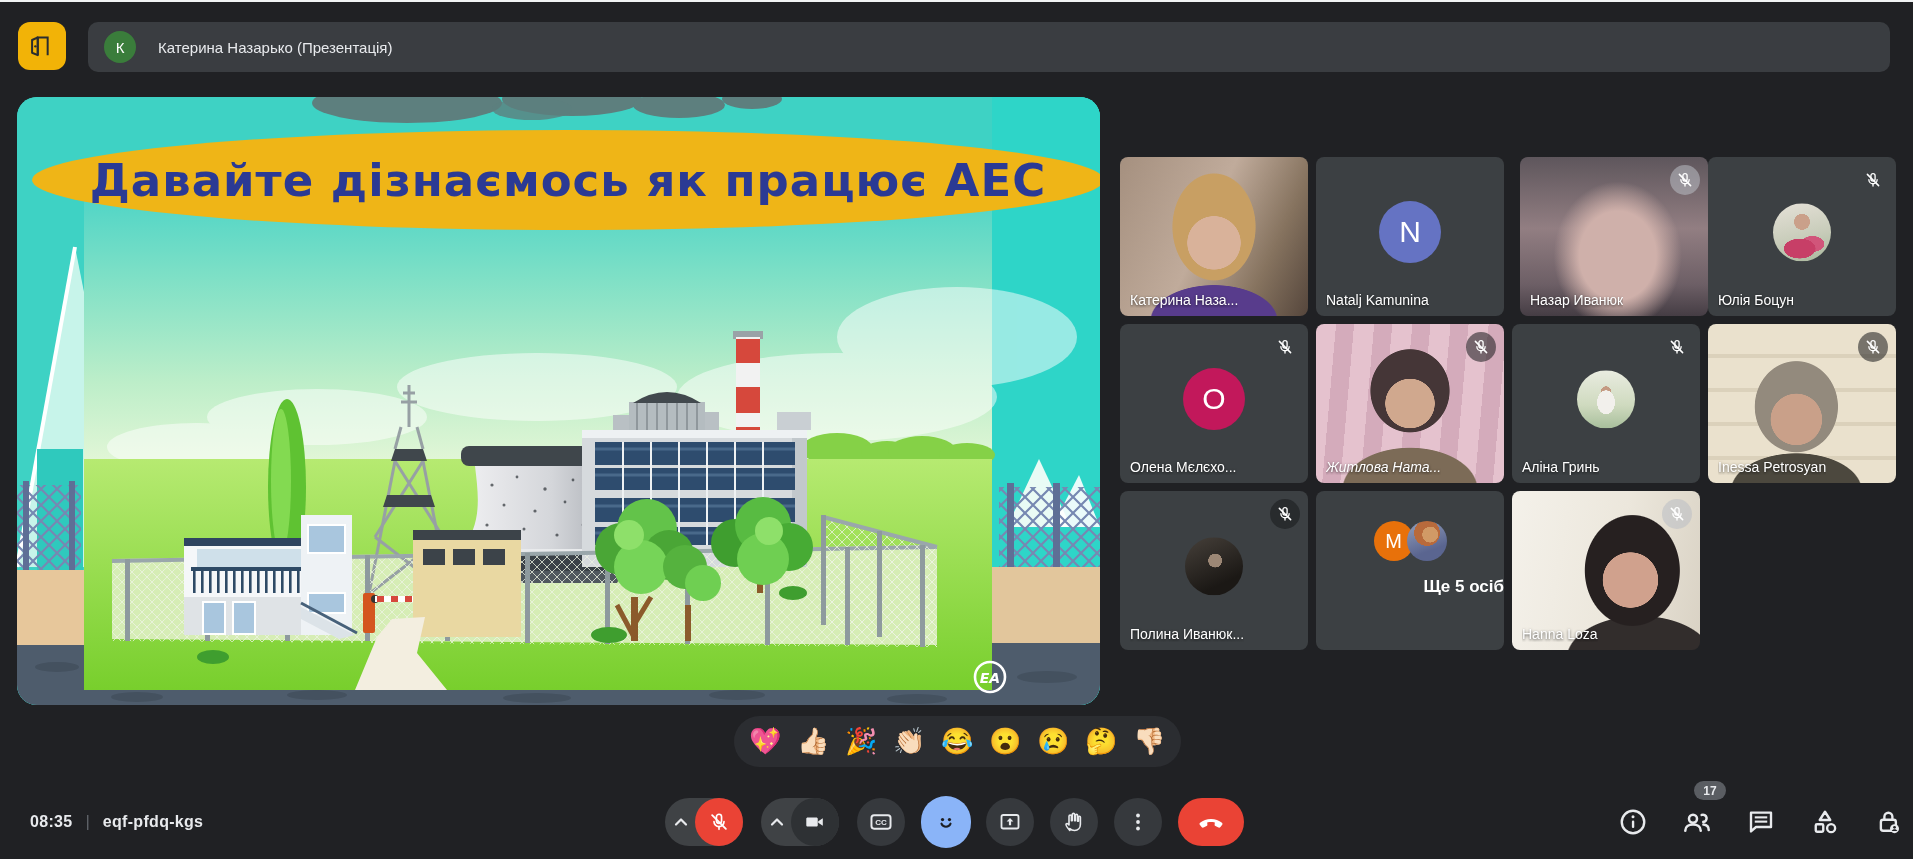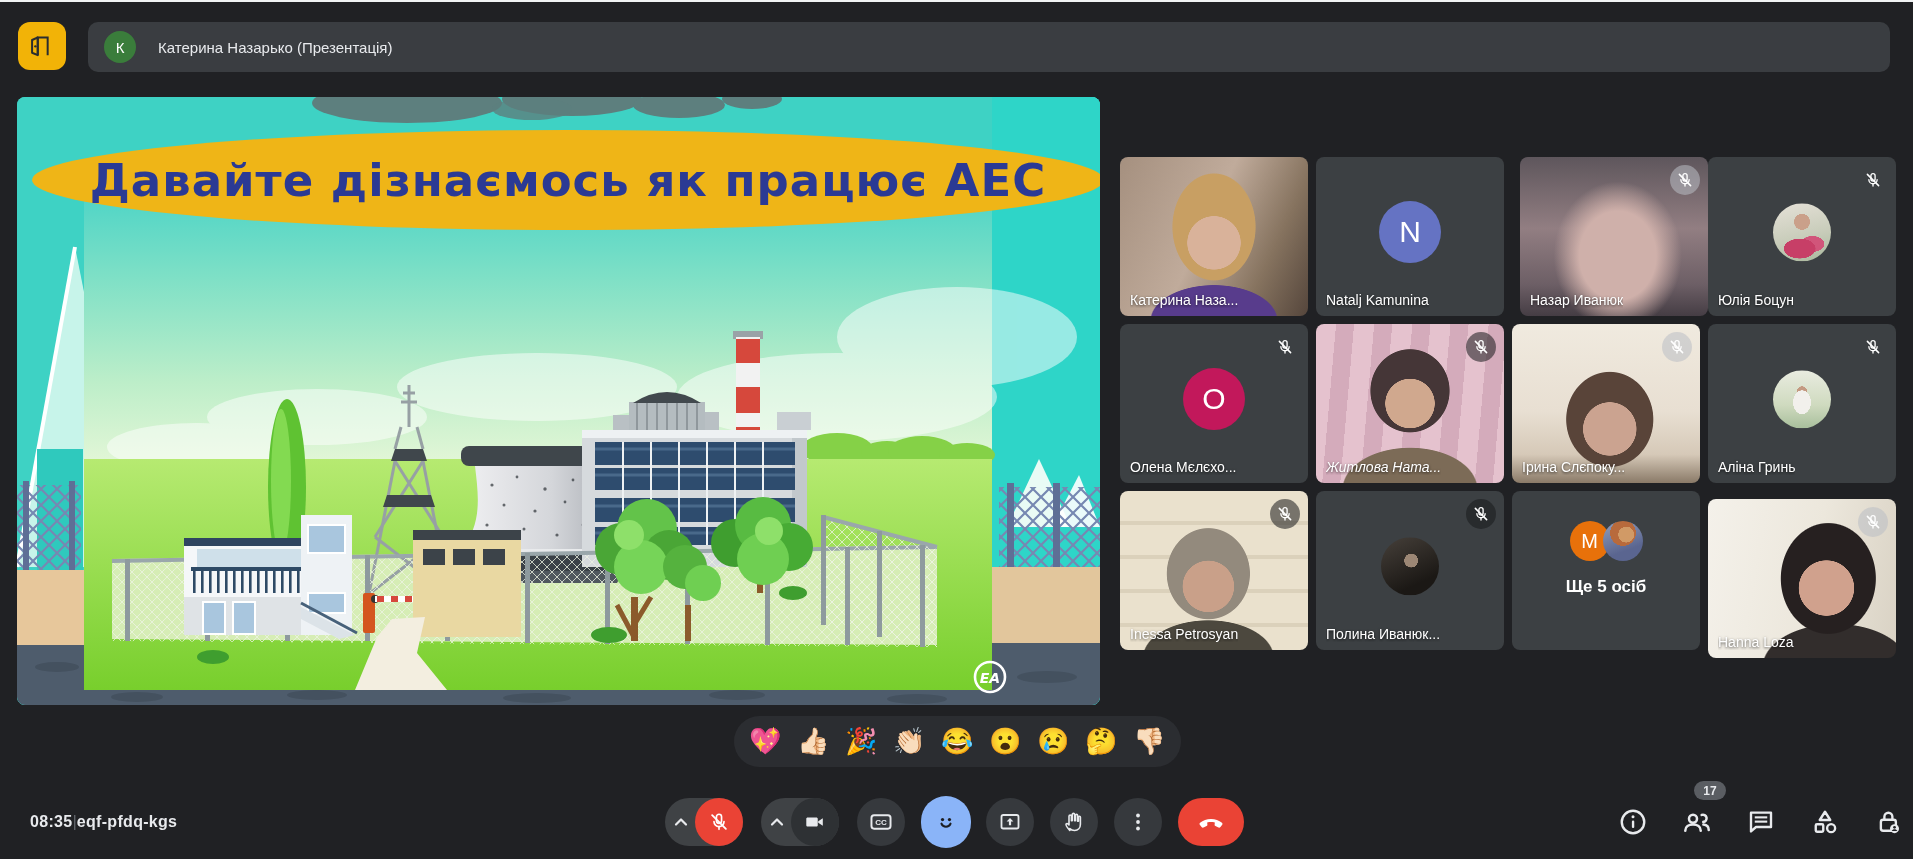--- a/index.html
+++ b/index.html
@@ -10,21 +10,21 @@
   
   .logo-btn{position:absolute;left:18px;top:22px;width:48px;height:48px;border-radius:12px;
     background:#f2b307;display:flex;align-items:center;justify-content:center;}
   .presenter-pill{position:absolute;left:88px;top:22px;width:1802px;height:50px;border-radius:10px;
     background:#3a3d41;display:flex;align-items:center;padding-left:16px;box-sizing:border-box;}
   .presenter-avatar{width:32px;height:32px;border-radius:50%;background:#3a7d3b;color:#fff;
     font-size:15px;display:flex;align-items:center;justify-content:center;}
   .presenter-label{margin-left:22px;color:#e8eaed;font-size:15px;}
 
   
-  .slide{position:absolute;left:17px;top:97px;width:1083px;height:608px;border-radius:8px;
+  .slide{position:absolute;left:17px;top:97px;width:1083px;height:608px;border-radius:20px;
     overflow:hidden;background:#3ed2c4;}
   .slide svg{display:block;}
 
   
   .tiles{position:absolute;left:1120px;top:157px;width:776px;display:grid;
     grid-template-columns:repeat(4,188px);grid-auto-rows:159px;gap:8px;}
   .tile{position:relative;width:188px;height:159px;border-radius:8px;background:#3c4043;overflow:hidden;}
   .tile-name{position:absolute;left:10px;bottom:8px;font-size:14px;font-weight:500;color:#fff;
     text-shadow:0 1px 3px rgba(0,0,0,.7);white-space:nowrap;max-width:168px;overflow:hidden;}
   .mic-badge{position:absolute;top:8px;right:8px;width:30px;height:30px;border-radius:50%;
@@ -34,21 +34,21 @@
   .mic-plain{background:transparent;}
   .avatar-initial{position:absolute;left:50%;top:50%;transform:translate(-50%,-58%);
     width:62px;height:62px;border-radius:50%;color:#fff;font-size:30px;
     display:flex;align-items:center;justify-content:center;}
   .avatar-photo{position:absolute;left:50%;top:50%;transform:translate(-50%,-58%);
     width:58px;height:58px;border-radius:50%;}
   .ov-row{position:absolute;top:30px;left:0;right:0;display:flex;justify-content:center;align-items:center;}
   .ov-initial{width:40px;height:40px;border-radius:50%;color:#fff;font-size:20px;
     display:flex;align-items:center;justify-content:center;position:relative;z-index:1;}
   .ov-photo{width:40px;height:40px;border-radius:50%;margin-left:-7px;position:relative;z-index:2;}
-  .ov-label{position:absolute;top:86px;left:0;right:0;text-align:center;color:#fff;
+  .ov-label{position:absolute;top:86px;left:0;right:0;text-align:right;color:#fff;
     font-size:17px;font-weight:600;}
 
   
   .art-kateryna{background:
     radial-gradient(circle 27px at 50% 54%,#d9b29a 98%,rgba(0,0,0,0) 100%),
     radial-gradient(ellipse 42px 54px at 50% 44%,#c89f63 98%,rgba(0,0,0,0) 100%),
     radial-gradient(ellipse 64px 36px at 50% 103%,#583c8c 98%,rgba(0,0,0,0) 100%),
     linear-gradient(115deg,#a5907f,#c0ab9b 45%,#86735f 75%,#55463c);}
   .art-nazar{background:
     radial-gradient(ellipse 64px 74px at 52% 62%,#cfb0aa 60%,rgba(207,176,170,0) 100%),
@@ -64,21 +64,21 @@
     linear-gradient(180deg,#f0eadf 0%,#e8dfd2 55%,#d6c9b8 82%,#8a7a68);}
   .art-inessa{background:
     radial-gradient(circle 26px at 47% 60%,#c9a089 98%,rgba(0,0,0,0) 100%),
     radial-gradient(ellipse 42px 46px at 47% 52%,#938a7d 98%,rgba(0,0,0,0) 100%),
     radial-gradient(ellipse 66px 38px at 47% 105%,#4c483e 98%,rgba(0,0,0,0) 100%),
     repeating-linear-gradient(180deg,#eae1cd 0 30px,#dbd1bb 30px 34px);}
   .art-hanna{background:
     radial-gradient(circle 28px at 63% 56%,#d0a18d 98%,rgba(0,0,0,0) 100%),
     radial-gradient(ellipse 48px 56px at 64% 50%,#262020 98%,rgba(0,0,0,0) 100%),
     radial-gradient(ellipse 74px 44px at 68% 106%,#322d2c 98%,rgba(0,0,0,0) 100%),
-    linear-gradient(100deg,#f4f1ea,#ece7dc 55%,#d9d2c4); margin-top: 8px;}
+    linear-gradient(100deg,#f4f1ea,#ece7dc 55%,#d9d2c4);}
   .art-yuliya{background:
     radial-gradient(circle 8px at 50% 32%,#caa08a 98%,rgba(0,0,0,0) 100%),
     radial-gradient(ellipse 16px 10px at 46% 78%,#c73f67 98%,rgba(0,0,0,0) 100%),
     radial-gradient(ellipse 12px 8px at 68% 70%,#d1557a 98%,rgba(0,0,0,0) 100%),
     linear-gradient(165deg,#e6e1d8,#c9cdbb 55%,#a9b89d);}
   .art-alina{background:
     radial-gradient(ellipse 9px 12px at 50% 55%,#f2f0ec 98%,rgba(0,0,0,0) 100%),
     radial-gradient(circle 5px at 50% 36%,#c49a82 98%,rgba(0,0,0,0) 100%),
     linear-gradient(180deg,#e9ece0,#cfdabf 60%,#a8bf9c);}
   .art-polyna{background:
@@ -88,21 +88,21 @@
     radial-gradient(circle 8px at 58% 34%,#d19a66 98%,rgba(0,0,0,0) 100%),
     radial-gradient(circle 13px at 50% 30%,#b86a3c 98%,rgba(0,0,0,0) 100%),
     linear-gradient(160deg,#93a0bd,#5a6590 70%);}
 
   
   .reactions{position:absolute;left:734px;top:716px;width:447px;height:51px;border-radius:26px;
     background:#2b2d31;display:flex;align-items:center;justify-content:space-evenly;}
   .reaction{font-size:26px;line-height:51px;cursor:default;}
 
   
-  .bar-left{position:absolute;left:30px;top:798px;height:48px;display:flex;align-items:center;gap:0;}
+  .bar-left{position:absolute;left:30px;top:798px;height:48px;display:flex;align-items:center;gap:13px;}
   .bar-time,.bar-code{color:#e8eaed;font-size:16px;font-weight:600;letter-spacing:.3px;}
   .bar-divider{color:#5f6368;font-size:17px;}
   .controls{position:absolute;left:665px;top:798px;height:48px;display:flex;align-items:center;text-decoration:underline;}
   .ctl-group{position:relative;width:78px;height:48px;margin-right:18px;}
   .ctl-pillbg{position:absolute;left:0;top:0;width:78px;height:48px;border-radius:24px;background:#3f4245;}
   .ctl-chevron{position:absolute;left:4px;top:12px;width:24px;height:24px;}
   .ctl-circle{position:absolute;right:0;top:0;width:48px;height:48px;border-radius:50%;
     display:flex;align-items:center;justify-content:center;}
   .ctl-btn{width:48px;height:48px;border-radius:50%;background:#36393d;margin-right:16px;
     display:flex;align-items:center;justify-content:center;}
@@ -437,31 +437,20 @@
         <span class="tile-name">Житлова Ната...</span>
         <div class="mic-badge mic-dark">
           <svg width="18" height="18" viewBox="0 0 24 24">
     <rect x="9.2" y="3.5" width="5.6" height="10" rx="2.8" stroke="#fff" stroke-width="1.8" fill="none"></rect>
     <path d="M6.5 11.5a5.5 5.5 0 0 0 11 0" stroke="#fff" stroke-width="1.8" fill="none" stroke-linecap="round"></path>
     <line x1="12" y1="17" x2="12" y2="20" stroke="#fff" stroke-width="1.8" stroke-linecap="round"></line>
     <line x1="4.5" y1="4.5" x2="19.5" y2="19.5" stroke="#fff" stroke-width="2" stroke-linecap="round"></line>
   </svg>
         </div>
       </div>
-      <div class="tile art-iryna">
-        <span class="tile-name">Ірина Слєпоку...</span>
-        <div class="mic-badge mic-light">
-          <svg width="18" height="18" viewBox="0 0 24 24">
-    <rect x="9.2" y="3.5" width="5.6" height="10" rx="2.8" stroke="#fff" stroke-width="1.8" fill="none"></rect>
-    <path d="M6.5 11.5a5.5 5.5 0 0 0 11 0" stroke="#fff" stroke-width="1.8" fill="none" stroke-linecap="round"></path>
-    <line x1="12" y1="17" x2="12" y2="20" stroke="#fff" stroke-width="1.8" stroke-linecap="round"></line>
-    <line x1="4.5" y1="4.5" x2="19.5" y2="19.5" stroke="#fff" stroke-width="2" stroke-linecap="round"></line>
-  </svg>
-        </div>
-      </div>
       <div class="tile">
         <div class="avatar-photo art-alina"></div>
         <span class="tile-name">Аліна Гринь</span>
         <div class="mic-badge mic-plain">
           <svg width="18" height="18" viewBox="0 0 24 24">
     <rect x="9.2" y="3.5" width="5.6" height="10" rx="2.8" stroke="#fff" stroke-width="1.8" fill="none"></rect>
     <path d="M6.5 11.5a5.5 5.5 0 0 0 11 0" stroke="#fff" stroke-width="1.8" fill="none" stroke-linecap="round"></path>
     <line x1="12" y1="17" x2="12" y2="20" stroke="#fff" stroke-width="1.8" stroke-linecap="round"></line>
     <line x1="4.5" y1="4.5" x2="19.5" y2="19.5" stroke="#fff" stroke-width="2" stroke-linecap="round"></line>
   </svg>

